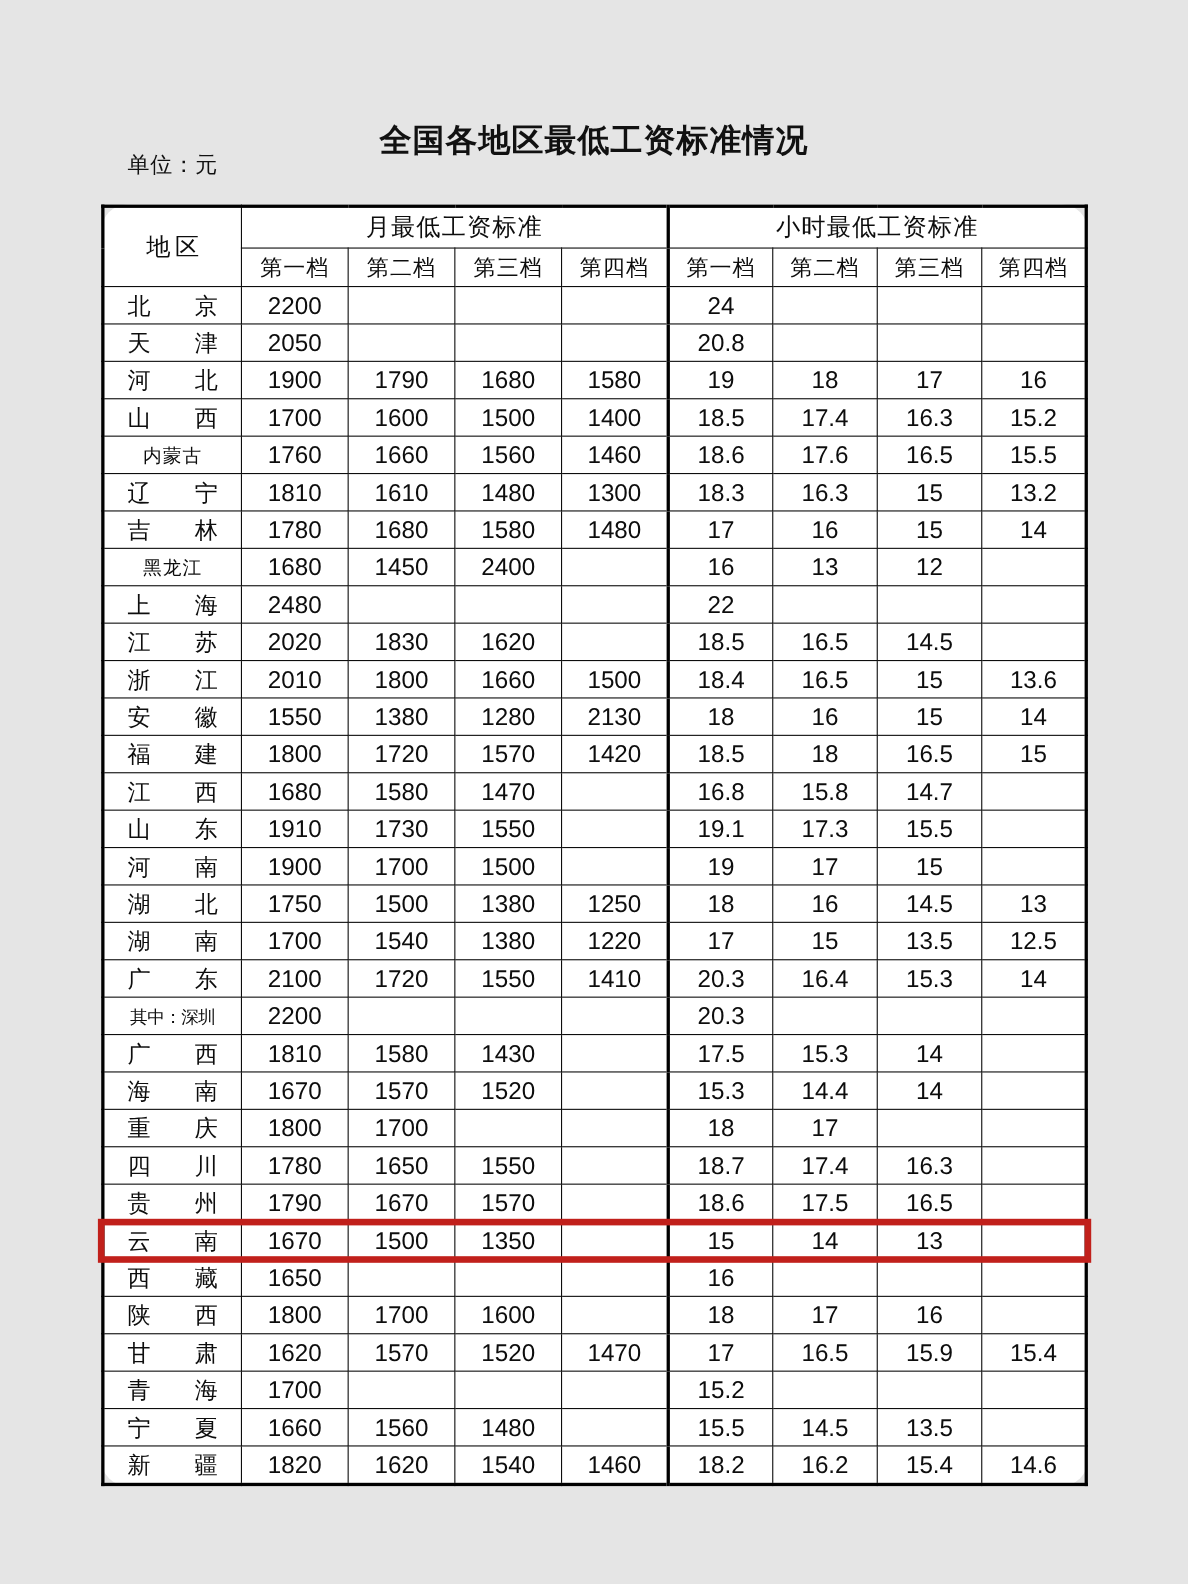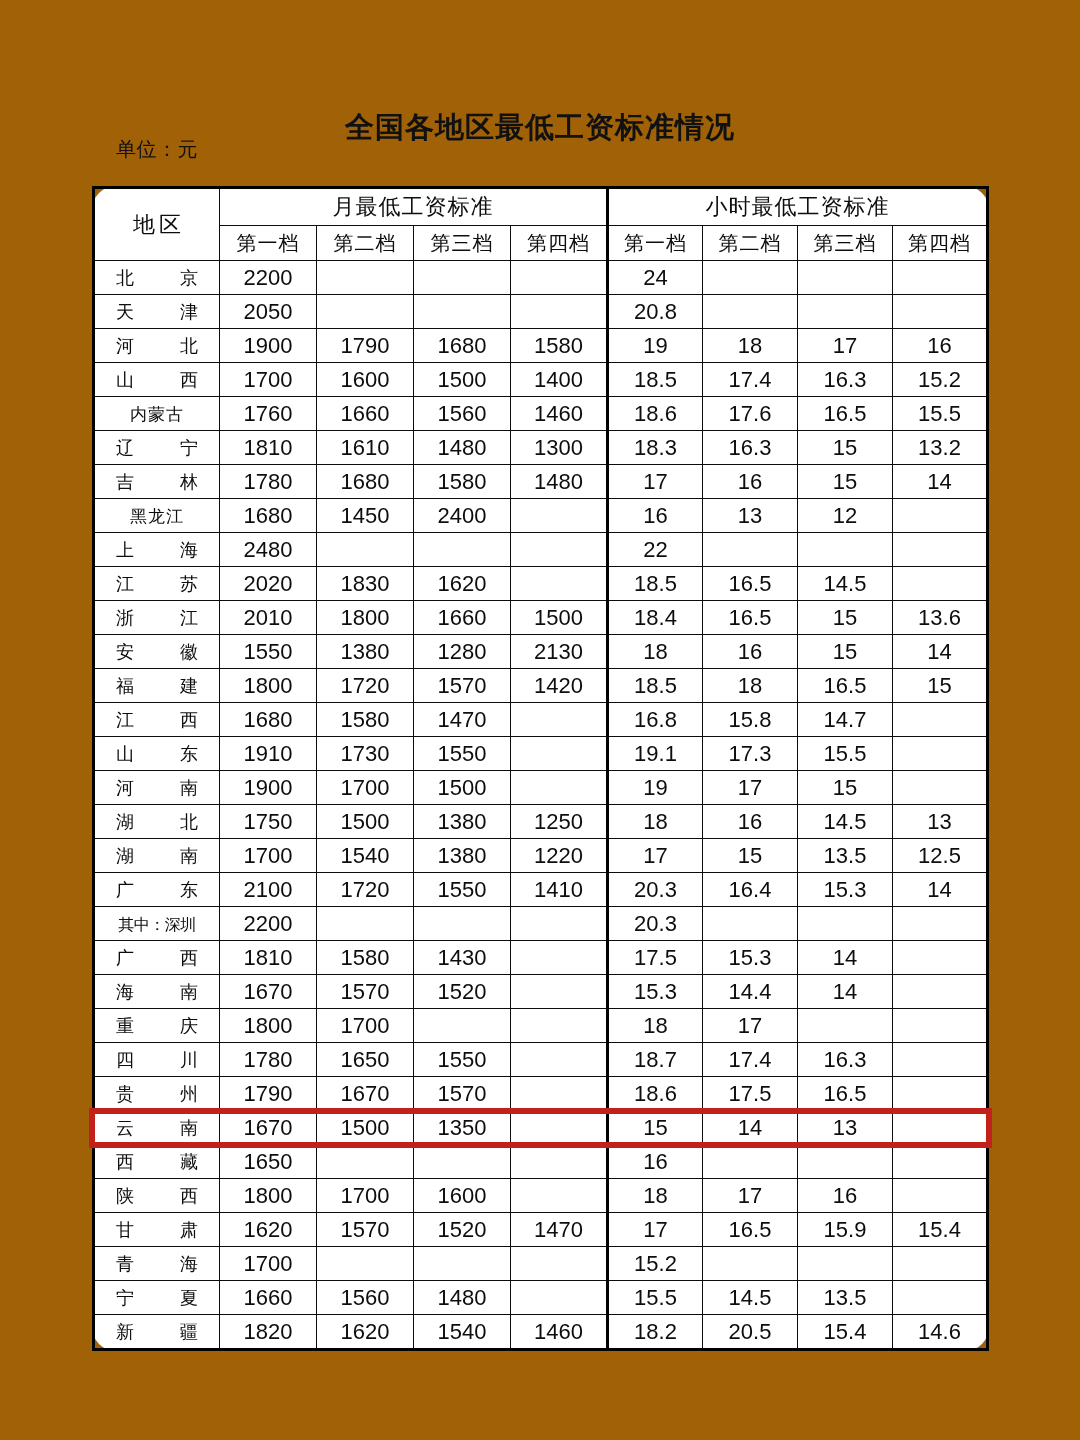--- a/index.html
+++ b/index.html
@@ -13,21 +13,21 @@
     height: 1440px;
     position: relative;
     font-family: "Liberation Serif", "DejaVu Serif", serif;
     color: #111111;
     overflow: hidden;
   }
 
   #page {
     position: absolute;
     inset: 0;
-    background: #a16207;
+    background: #e5e5e5;
   }
 
   
   .doc-title {
     position: absolute;
     top: 108px;
     left: 0;
     width: 1080px;
     text-align: center;
     font-size: 29px;
@@ -117,21 +117,21 @@
     font-size: 21px;
     letter-spacing: 0px;
   }
 
   
   .name2 {
     display: inline-block;
     width: 82px;
     text-align: justify;
     text-align-last: justify;
-    font-size: 18px;
+    font-size: 21px;
   }
   .name3 {
     display: inline-block;
     font-size: 17px;
     letter-spacing: 1px;
   }
   .name-long {
     display: inline-block;
     font-size: 16px;
     letter-spacing: -0.5px;
@@ -542,21 +542,21 @@
             <td>13.5</td>
             <td></td>
           </tr>
           <tr>
             <td class="region"><span class="name2">新疆</span></td>
             <td>1820</td>
             <td>1620</td>
             <td>1540</td>
             <td>1460</td>
             <td class="sep-left">18.2</td>
-            <td>20.5</td>
+            <td>16.2</td>
             <td>15.4</td>
             <td>14.6</td>
           </tr>
         </tbody>
     </table>
   </div>
 
   <div class="highlight-box" style="top: 1107.5px; left: 89px; width: 903px; height: 40px; border-color: rgb(193, 32, 27);"></div>
 
 

